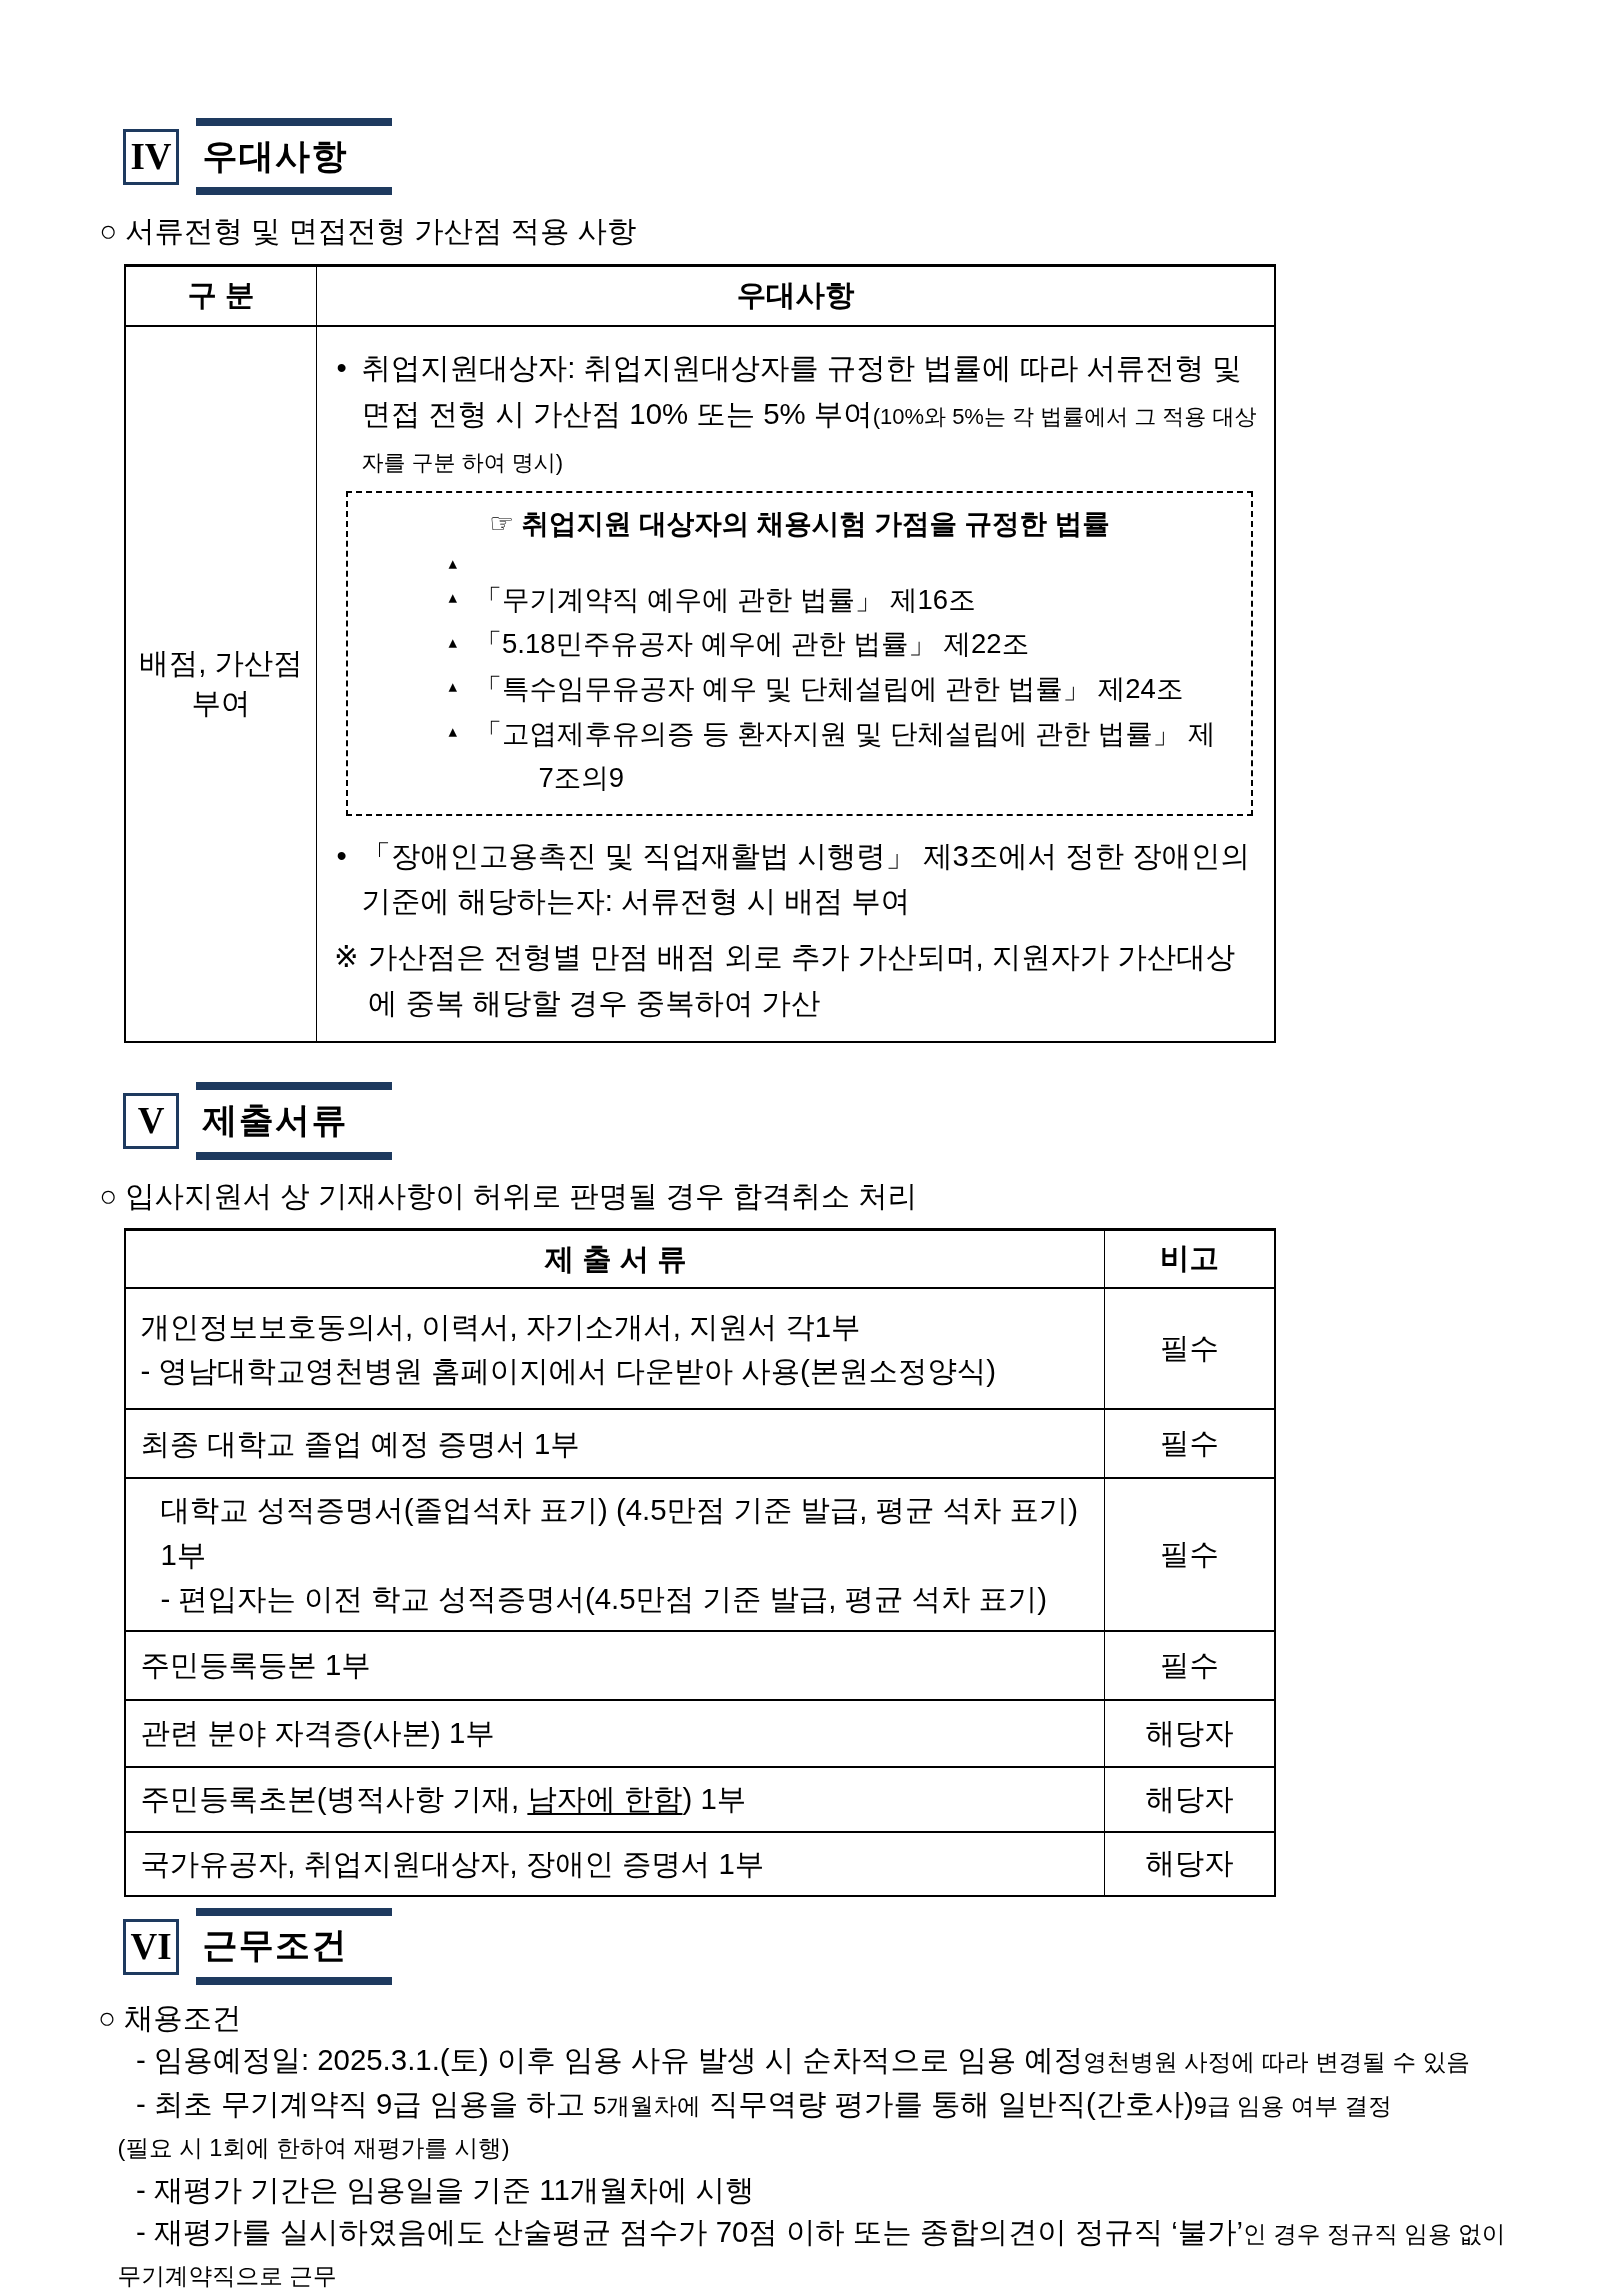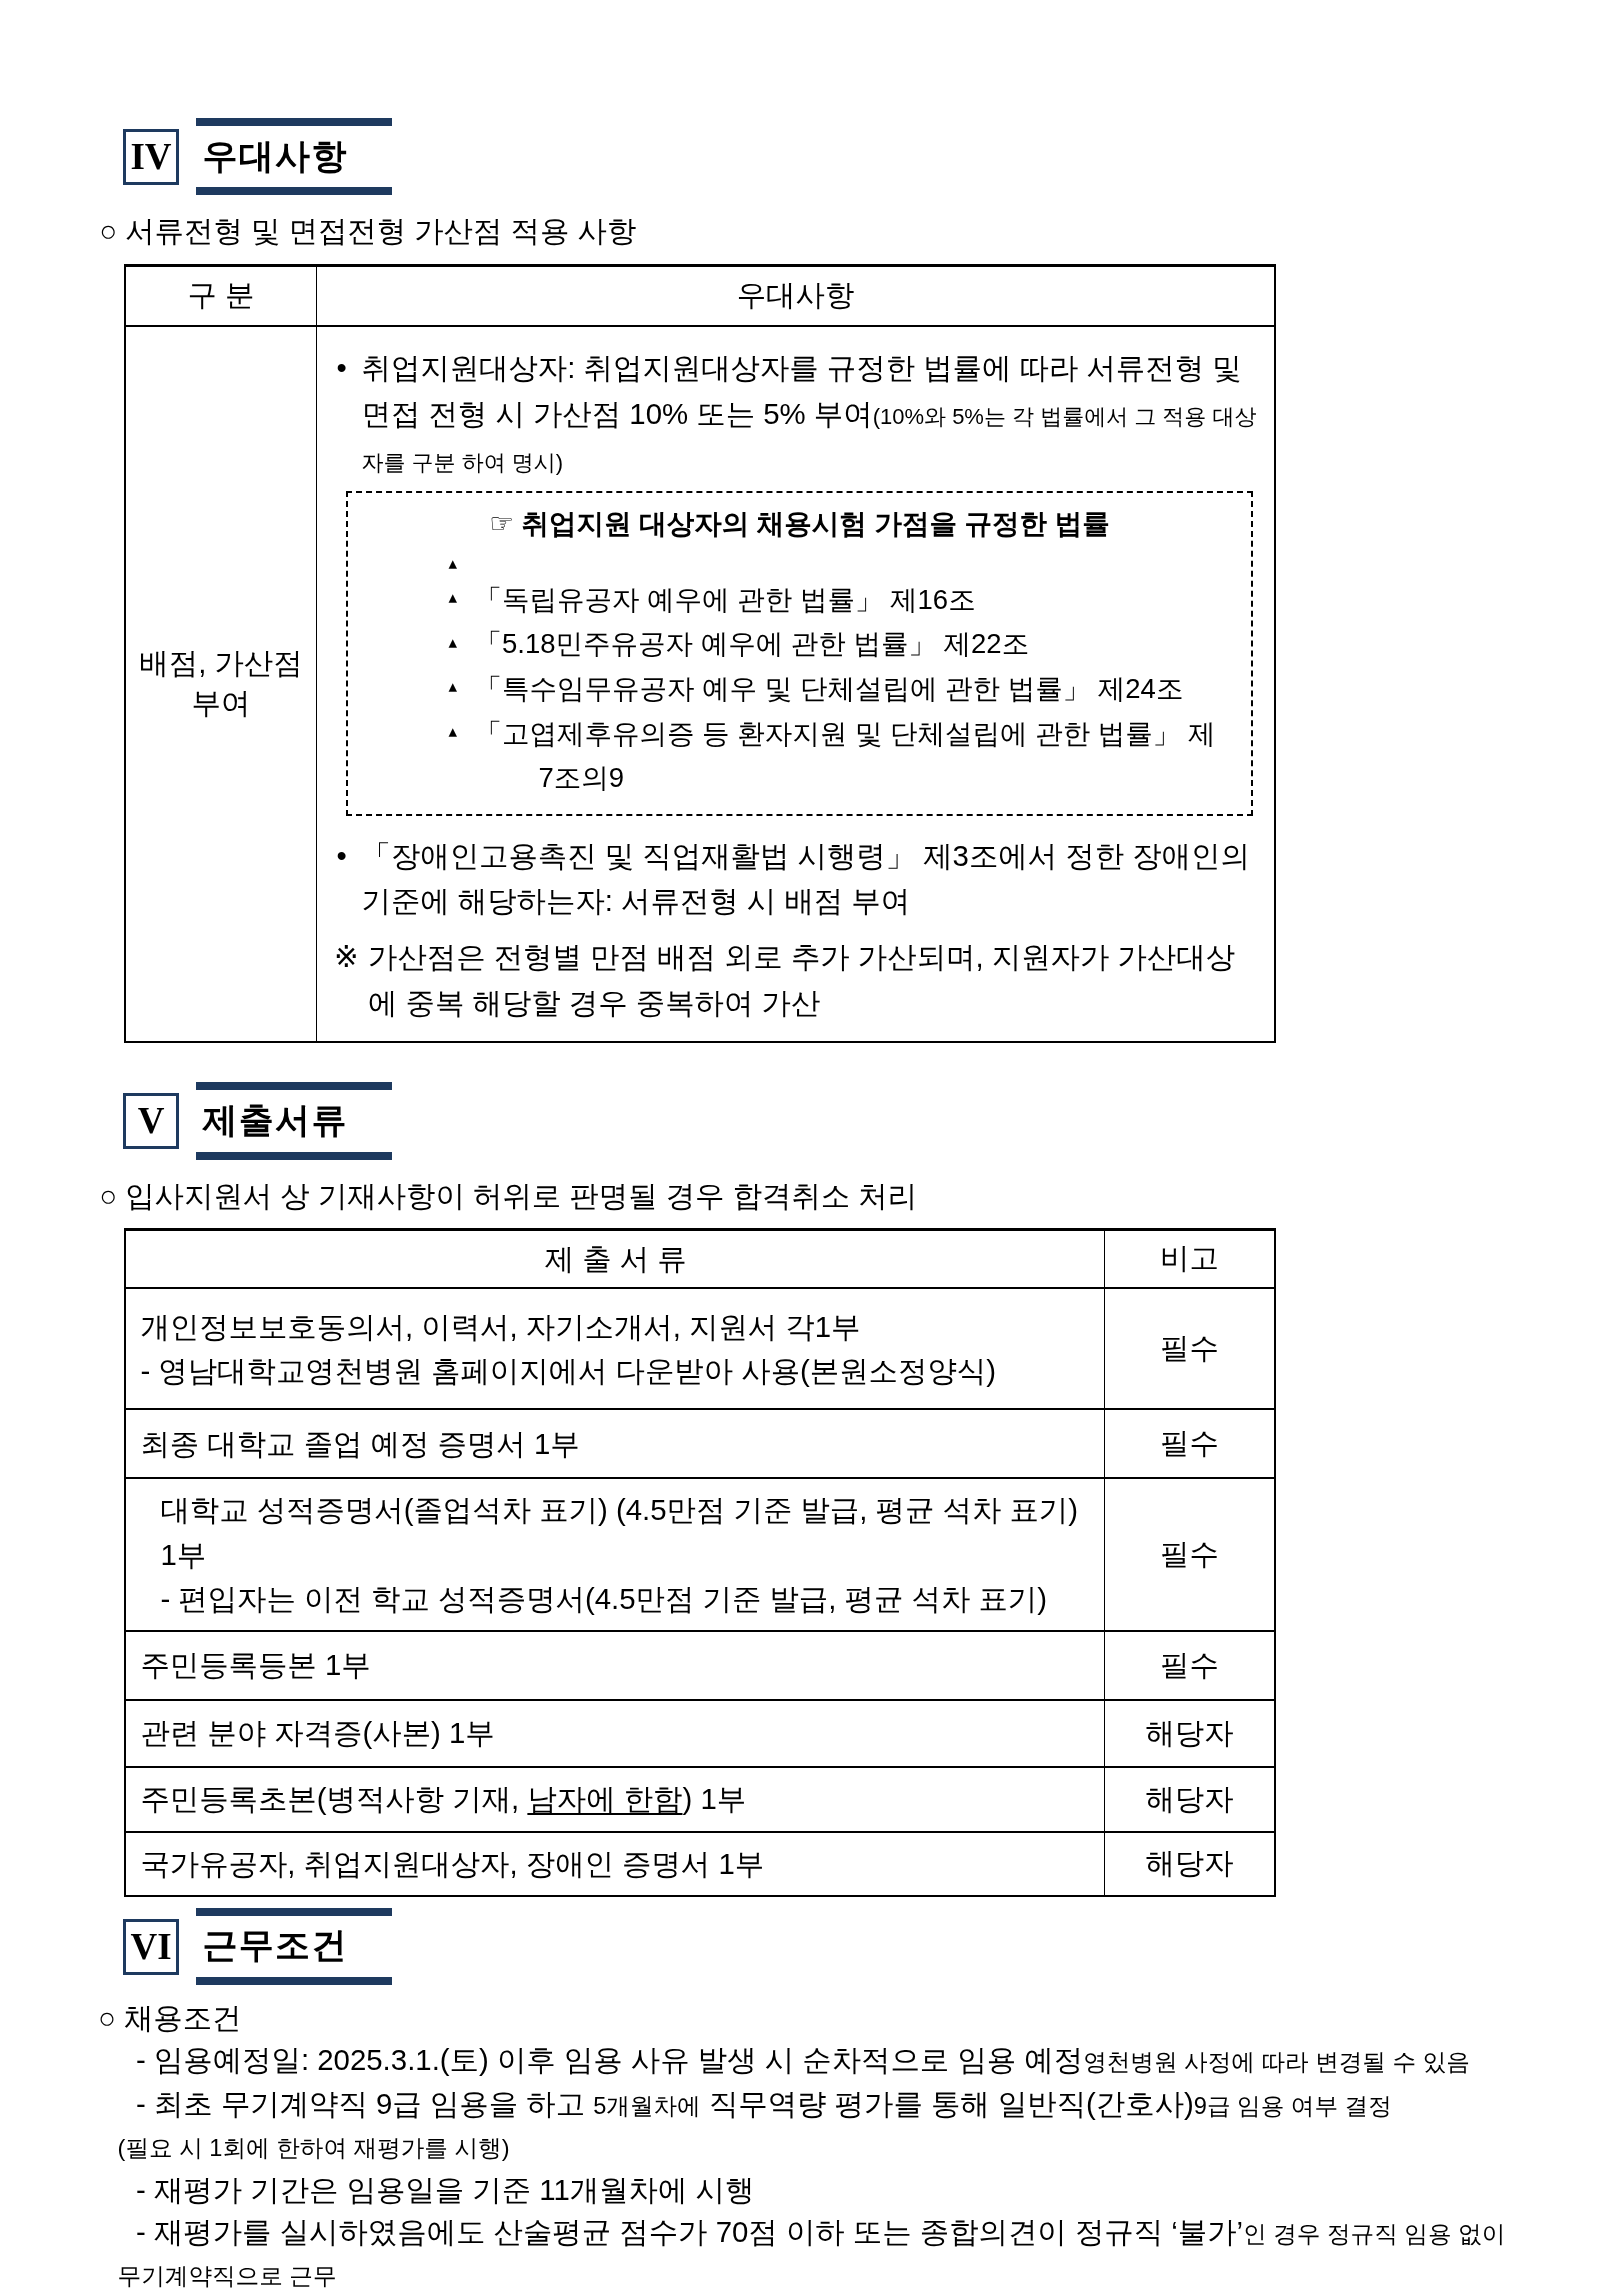--- a/index.html
+++ b/index.html
@@ -25,21 +25,21 @@
     padding:6.5px 9.2px 7.9px 6.5px; min-width:196px;
     font-size:35px; font-weight:bold; letter-spacing:1.3px;
   }
 
   .intro-line { font-size:29.4px; margin:17px 0 11.8px 1.3px; }
 
   
   .doc-table { width:1152px; margin-left:26px; border:2.6px solid #000; border-top-width:3.9px; background:#fff; }
   .tr { display:flex; border-top:2px solid #000; }
   .tr.first { border-top:none; }
-  .th { font-weight:normal; text-align:center; font-size:29.4px; display:flex; align-items:center; justify-content:center; }
+  .th { font-weight:bold; text-align:center; font-size:29.4px; display:flex; align-items:center; justify-content:center; }
   .cell { font-size:29.4px; }
 
   
   .t4-col1 { width:191px; border-right:1.3px solid #000; display:flex; flex-direction:column; align-items:center; justify-content:center; text-align:center; }
   .t4-col2 { flex:1; }
   .t4-head { height:58px; }
   .t4-body { padding:18.3px 17px 15.7px 17px; }
   .bullet-row { display:flex; line-height:1.55; }
   .bullet-row .bm { width:27.5px; text-align:left; padding-left:2.6px; }
   .bullet-row .bt { flex:1; }
@@ -104,21 +104,21 @@
         <div class="law-box">
           <div class="law-title">
             <span>☞</span>
             <span>취업지원 대상자의 채용시험 가점을 규정한 법률</span>
           </div>
           <div class="law-item">
             <span class="tm">▴</span>
           </div>
           <div class="law-item">
             <span class="tm">▴</span>
-            <span>「독립유공자 예우에 관한 법률」 제16조</span>
+            <span>「무기계약직 예우에 관한 법률」 제16조</span>
           </div>
           <div class="law-item">
             <span class="tm">▴</span>
             <span>「5.18민주유공자 예우에 관한 법률」 제22조</span>
           </div>
           <div class="law-item">
             <span class="tm">▴</span>
             <span>「특수임무유공자 예우 및 단체설립에 관한 법률」 제24조</span>
           </div>
           <div class="law-item">

